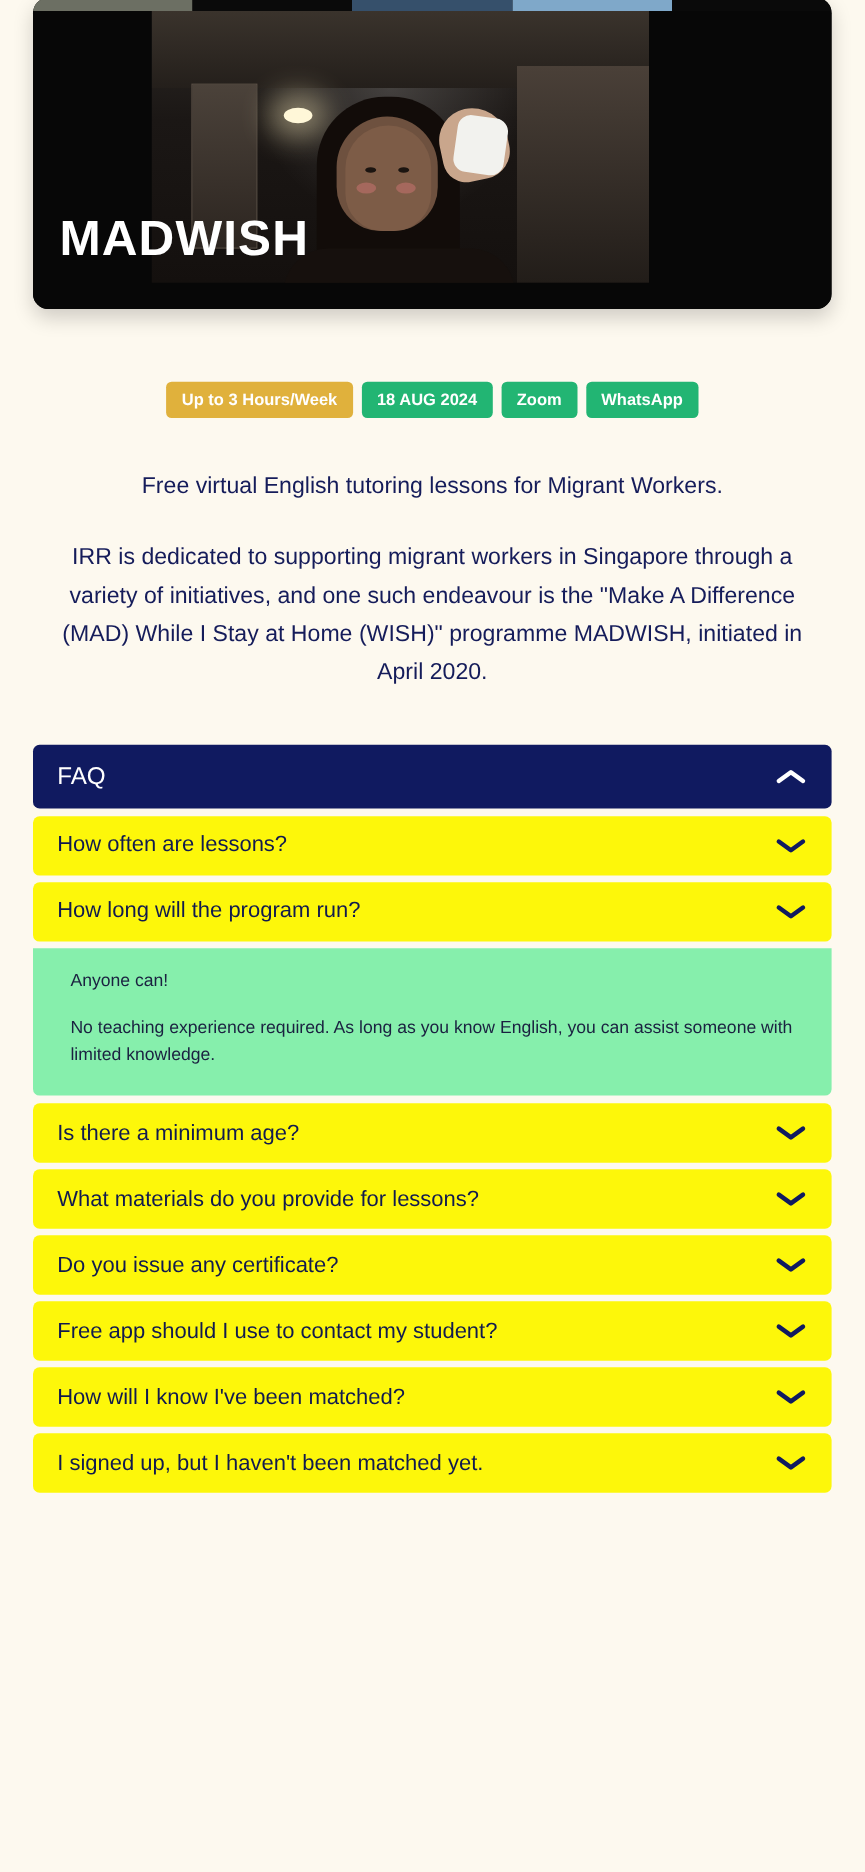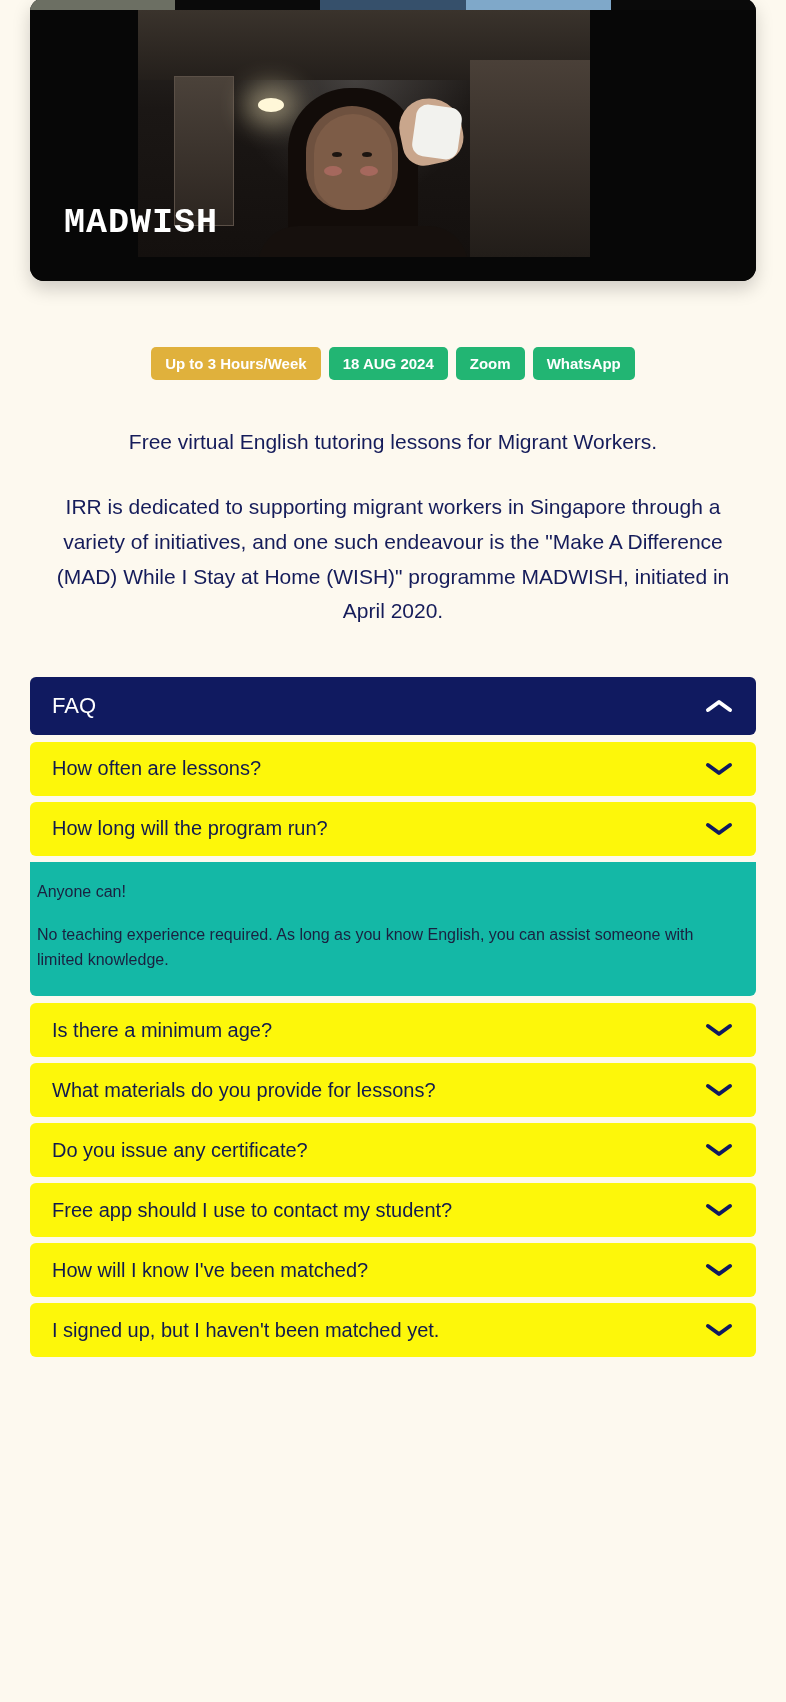--- a/index.html
+++ b/index.html
@@ -129,27 +129,27 @@
   }
   .shoulder {
     position: absolute;
     left: 120px; top: 216px;
     width: 210px; height: 40px;
     border-radius: 44px 44px 0 0;
     background: #16100d;
   }
   .video-title {
     position: absolute;
-    left: 34px;
+    left: 24px;
     bottom: 38px;
-    font-size: 35px;
+    font-size: 45px;
     font-weight: 700;
     letter-spacing: 1px;
     color: #ffffff;
-    font-family: Liberation Mono, monospace;
+    font-family: Liberation Sans, sans-serif;
   }
 
   
   .tags {
     display: flex;
     justify-content: center;
     gap: 8px;
     margin-top: 66px;
     text-align: center;
   }
@@ -202,25 +202,25 @@
     height: 58px;
     margin-bottom: 7px;
   }
   .faq-item {
     background: #fdf70a;
     color: #111a4f;
     font-size: 20px;
   }
   .faq-item.open { margin-bottom: 0; border-radius: 6px 6px 0 0; }
   .faq-answer {
-    background: #14b8a6;
+    background: #86efac;
     color: #1a2140;
     font-size: 16px;
     line-height: 1.55;
-    padding: 18px 22px 24px 7px;
+    padding: 18px 22px 24px 34px;
     border-radius: 0 0 6px 6px;
     margin-bottom: 7px;
   }
   .faq-answer p + p { margin-top: 18px; }
 
   .chev {
     width: 30px; height: 18px;
     flex: 0 0 auto;
     display: block;
   }

